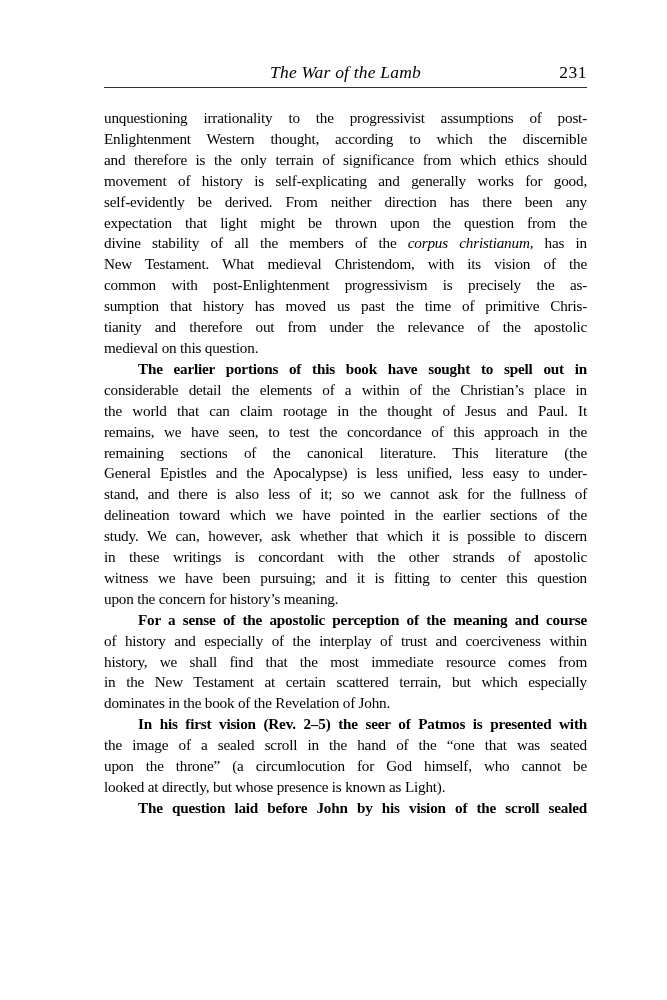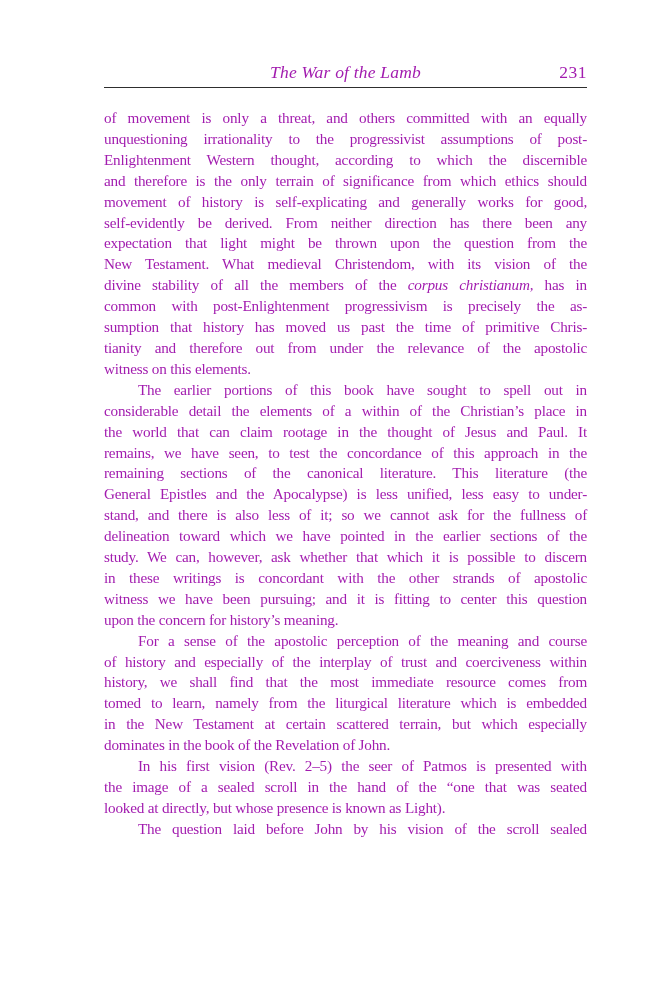--- a/index.html
+++ b/index.html
@@ -7,21 +7,21 @@
     padding: 0;
     background: #ffffff;
   }
   .page {
     position: relative;
     width: 667px;
     height: 864px;
     background: #ffffff;
     overflow: hidden;
     font-family: "Liberation Serif", "DejaVu Serif", serif;
-    color: #a21caf;
+    color: #000000;
   }
   .textblock {
     position: absolute;
     left: 104px;
     top: 62px;
     width: 483px;
   }
   .running-head {
     position: relative;
     height: 20px;
@@ -61,73 +61,73 @@
     text-align-last: justify;
     text-justify: inter-word;
     white-space: normal;
     overflow: visible;
   }
   .line.final {
     text-align-last: left;
   }
   .line.indent {
     text-indent: 34px;
+    font-weight: bold;
   }
 </style>
 </head>
 <body>
 
 <div class="page">
   <div class="textblock">
     <div class="running-head">
       <span class="title">The War of the Lamb</span>
       <span class="folio">231</span>
     </div>
     <div class="head-rule"></div>
     <div class="page-body">
         <div class="paragraph">
-          <div class="line"><span>of movement is only a threat, and others committed with an equally</span></div>
           <div class="line"><span>unquestioning irrationality to the progressivist assumptions of post-</span></div>
           <div class="line"><span>Enlightenment Western thought, according to which the discernible</span></div>
           <div class="line"><span>and therefore is the only terrain of significance from which ethics should</span></div>
           <div class="line"><span>movement of history is self-explicating and generally works for good,</span></div>
           <div class="line"><span>self-evidently be derived. From neither direction has there been any</span></div>
           <div class="line"><span>expectation that light might be thrown upon the question from the</span></div>
+          <div class="line"><span>divine stability of all the members of the </span><i>corpus christianum,</i><span> has in</span></div>
           <div class="line"><span>New Testament. What medieval Christendom, with its vision of the</span></div>
-          <div class="line"><span>divine stability of all the members of the </span><i>corpus christianum,</i><span> has in</span></div>
           <div class="line"><span>common with post-Enlightenment progressivism is precisely the as-</span></div>
           <div class="line"><span>sumption that history has moved us past the time of primitive Chris-</span></div>
           <div class="line"><span>tianity and therefore out from under the relevance of the apostolic</span></div>
-          <div class="line final"><span>witness on this elements.</span></div>
+          <div class="line final"><span>medieval on this question.</span></div>
         </div>
         <div class="paragraph">
           <div class="line indent"><span>The earlier portions of this book have sought to spell out in</span></div>
           <div class="line"><span>considerable detail the elements of a within of the Christian’s place in</span></div>
           <div class="line"><span>the world that can claim rootage in the thought of Jesus and Paul. It</span></div>
           <div class="line"><span>remains, we have seen, to test the concordance of this approach in the</span></div>
           <div class="line"><span>remaining sections of the canonical literature. This literature (the</span></div>
           <div class="line"><span>General Epistles and the Apocalypse) is less unified, less easy to under-</span></div>
           <div class="line"><span>stand, and there is also less of it; so we cannot ask for the fullness of</span></div>
           <div class="line"><span>delineation toward which we have pointed in the earlier sections of the</span></div>
           <div class="line"><span>study. We can, however, ask whether that which it is possible to discern</span></div>
           <div class="line"><span>in these writings is concordant with the other strands of apostolic</span></div>
           <div class="line"><span>witness we have been pursuing; and it is fitting to center this question</span></div>
           <div class="line final"><span>upon the concern for history’s meaning.</span></div>
         </div>
         <div class="paragraph">
           <div class="line indent"><span>For a sense of the apostolic perception of the meaning and course</span></div>
           <div class="line"><span>of history and especially of the interplay of trust and coerciveness within</span></div>
           <div class="line"><span>history, we shall find that the most immediate resource comes from</span></div>
-          <div class="line"><span>tomed to learn, namely from the liturgical literature which is embedded</span></div>
           <div class="line"><span>in the New Testament at certain scattered terrain, but which especially</span></div>
           <div class="line final"><span>dominates in the book of the Revelation of John.</span></div>
         </div>
         <div class="paragraph">
           <div class="line indent"><span>In his first vision (Rev. 2–5) the seer of Patmos is presented with</span></div>
           <div class="line"><span>the image of a sealed scroll in the hand of the “one that was seated</span></div>
+          <div class="line"><span>upon the throne” (a circumlocution for God himself, who cannot be</span></div>
           <div class="line final"><span>looked at directly, but whose presence is known as Light).</span></div>
         </div>
         <div class="paragraph">
           <div class="line indent"><span>The question laid before John by his vision of the scroll sealed</span></div>
         </div>
       </div>
   </div>
 </div>
 
 </body></html>

